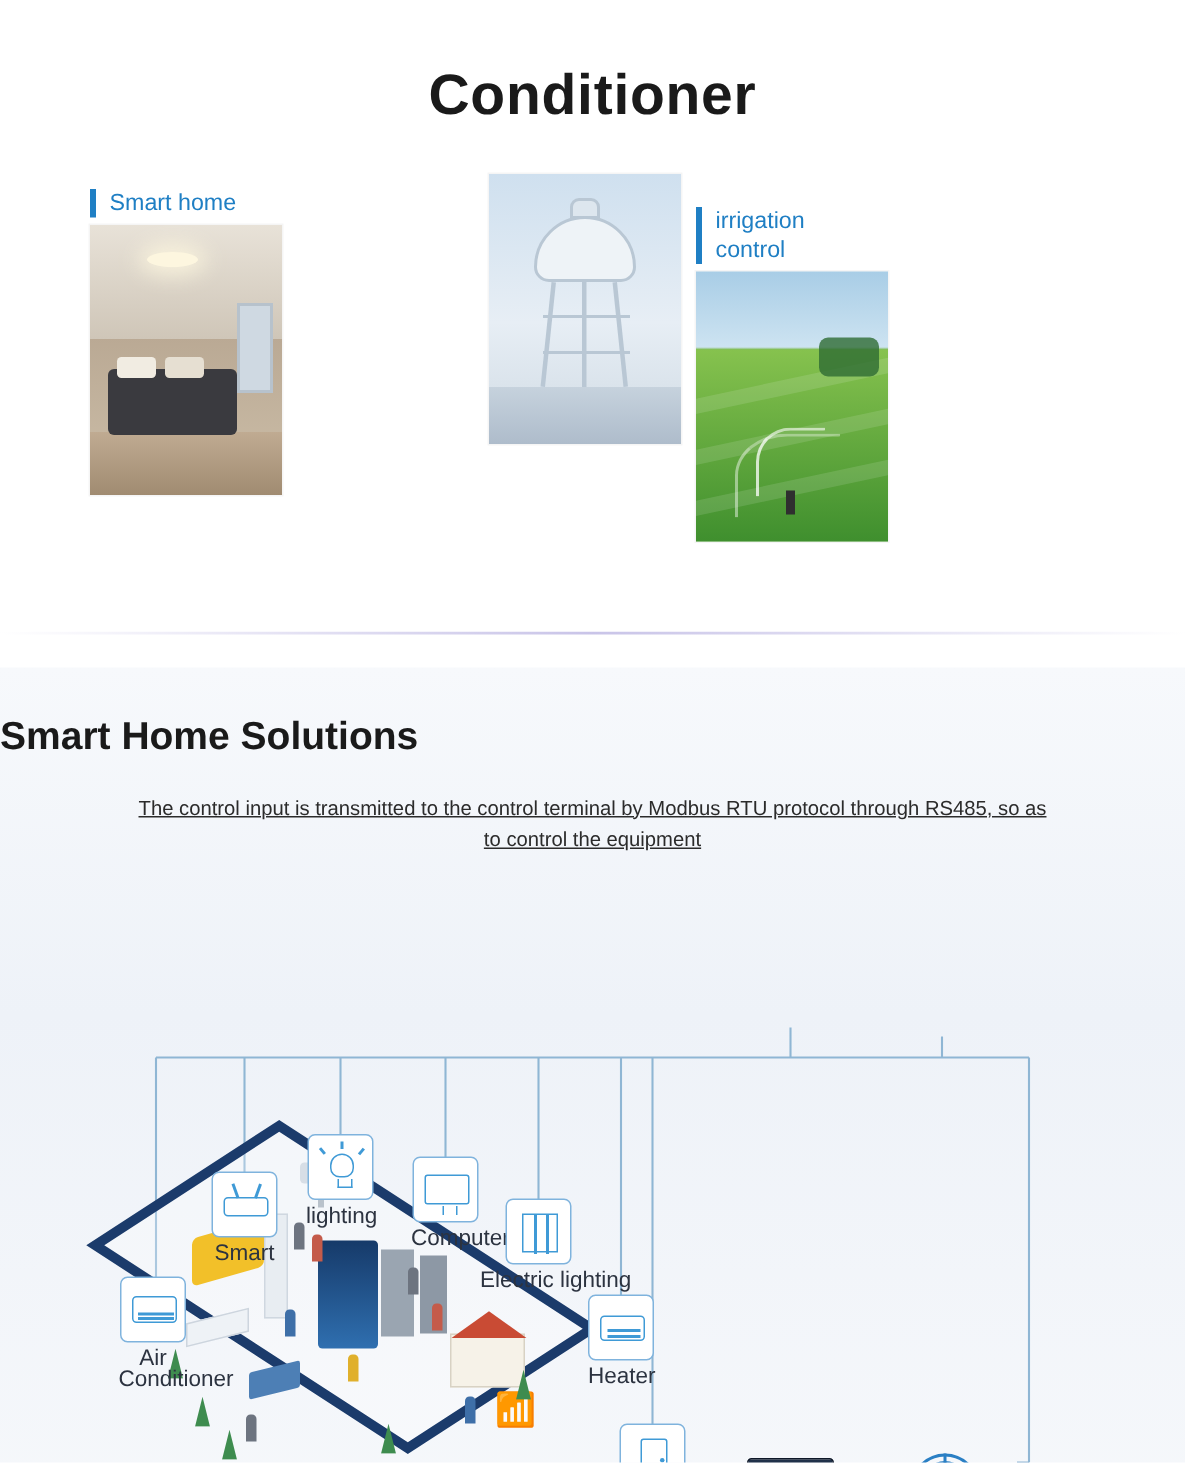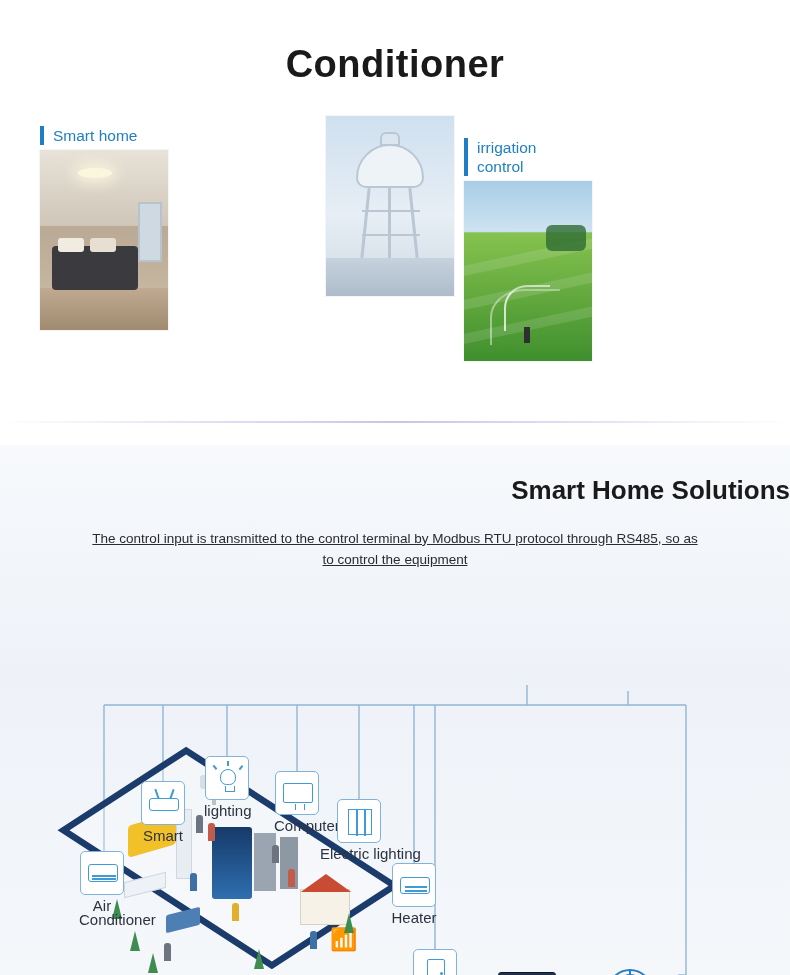--- a/index.html
+++ b/index.html
@@ -114,21 +114,21 @@
   }
 
   
   .sol-section {
     position: relative;
     width: 790px;
     height: 577px;
     background: linear-gradient(#f7f9fc 0%, #eef2f8 40%, #f6f8fb 100%);
   }
   .sol-title {
-    text-align: right;
+    text-align: left;
     font-size: 26px;
     font-weight: bold;
     color: #1a1a1a;
     padding-top: 30px;
   }
   .sol-sub {
     text-align: center;
     font-size: 13.5px;
     color: #2b2b2b;
     line-height: 21px;
@@ -243,21 +243,21 @@
 </style>
 </head>
 <body>
 
 <section class="app-section">
 
   <h1 class="app-title">Conditioner</h1>
 
   <div class="cards">
 
-    <div class="card" style="left:40px; top:14px;">
+    <div class="card" style="left:60px; top:14px;">
       <div class="card-label">Smart home</div>
       <div class="card-img bedroom">
         <div class="ceiling"></div>
           <div class="lamp"></div>
         <div class="window"></div>
           <div class="floor"></div>
         <div class="bed"></div>
           <div class="pillow"></div>
           <div class="pillow2"></div>
       </div>
@@ -384,21 +384,21 @@
       <div class="cap">Computer</div>
     </div>
 
     <div class="node" style="left:336px; top:216px; width:46px;">
       <div class="box">
           <span class="ic-curtain"></span>
         </div>
       <div class="cap" style="white-space:nowrap; margin-left:-16px;">Electric lighting</div>
     </div>
 
-    <div class="node" style="left:391px; top:280px; width:46px;">
+    <div class="node" style="left:391px; top:280px; width:46px;text-align:right;">
       <div class="box">
           <span class="ic-heater"></span>
         </div>
       <div class="cap">Heater</div>
     </div>
 
     <div class="node" style="left:412px; top:366px; width:46px;">
       <div class="box">
           <span class="ic-access"></span>
         </div>

